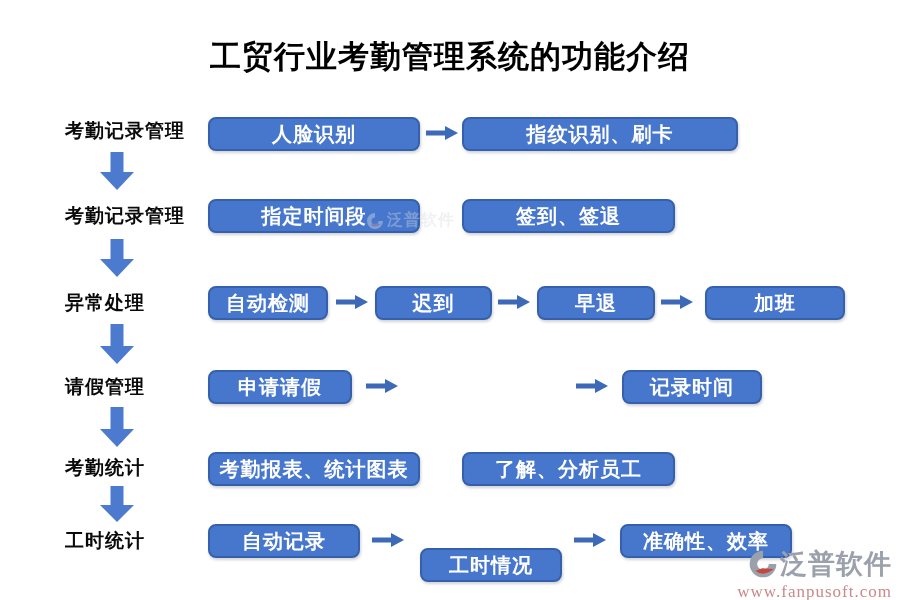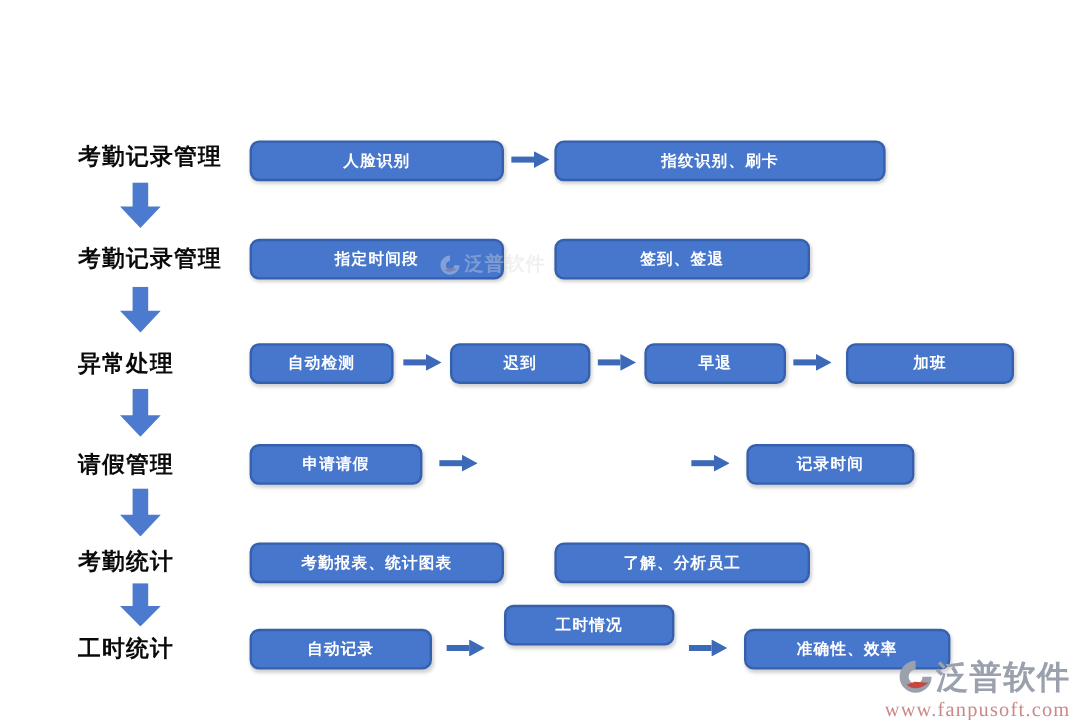--- a/index.html
+++ b/index.html
@@ -10,21 +10,21 @@
   .title{
     position:absolute;left:0;top:36px;width:900px;text-align:center;
     font-size:31px;font-weight:bold;color:#000;letter-spacing:1px;
   }
   .stage-label{
     position:absolute;left:65px;font-size:19px;font-weight:bold;color:#0a0a0a;
     letter-spacing:1px;white-space:nowrap;
   }
   .box{
     position:absolute;height:30px;background:#4777CC;border:2px solid #3560AD;
-    border-radius:8px;color:#fff;font-size:13px;font-weight:bold;
+    border-radius:8px;color:#fff;font-size:20px;font-weight:bold;
     display:flex;align-items:center;justify-content:center;letter-spacing:1px;
     box-shadow:1px 2px 3px rgba(0,0,0,0.18);white-space:nowrap;
   }
   .harrow,.varrow{position:absolute;}
   .watermark{
     position:absolute;left:366px;top:210px;display:flex;align-items:center;
     opacity:0.38;pointer-events:none;
   }
   .watermark .wm-text{
     font-size:16px;font-weight:bold;color:#d8dade;letter-spacing:1px;margin-left:3px;
@@ -41,20 +41,21 @@
   .brand-url{
     font-size:17px;color:#CC8888;margin-top:0px;letter-spacing:1px;
     font-family:"Liberation Serif","DejaVu Serif",serif;
   }
 </style>
 </head>
 <body>
 
 <div id="canvas">
 
+  <div class="title">工贸行业考勤管理系统的功能介绍</div>
 
   <div class="stage-label" style="top:118px">考勤记录管理</div>
   <div class="box" style="left:208px;top:117px;width:208px">人脸识别</div>
   <svg class="harrow" style="left:426px;top:126px" width="32" height="14" viewBox="0 0 32 14">
       <rect x="0" y="4.5" width="19" height="5" fill="#3C69B8"></rect>
       <polygon points="19,0 32,7 19,14" fill="#3C69B8"></polygon>
     </svg>
   <div class="box" style="left:462px;top:117px;width:272px">指纹识别、刷卡</div>
 
   <svg class="varrow" style="left:100px;top:152px" width="34" height="38" viewBox="0 0 34 38">
@@ -127,21 +128,21 @@
       <rect x="10.5" y="0" width="13" height="20" fill="#4C7ACE"></rect>
       <polygon points="0,19 34,19 17,36" fill="#4C7ACE"></polygon>
     </svg>
 
   <div class="stage-label" style="top:528px">工时统计</div>
   <div class="box" style="left:208px;top:524px;width:148px">自动记录</div>
   <svg class="harrow" style="left:372px;top:533px" width="32" height="14" viewBox="0 0 32 14">
       <rect x="0" y="4.5" width="19" height="5" fill="#3C69B8"></rect>
       <polygon points="19,0 32,7 19,14" fill="#3C69B8"></polygon>
     </svg>
-  <div class="box" style="left:420px;top:504px;width:138px">工时情况</div>
+  <div class="box" style="left:420px;top:548px;width:138px">工时情况</div>
   <svg class="harrow" style="left:574px;top:533px" width="32" height="14" viewBox="0 0 32 14">
       <rect x="0" y="4.5" width="19" height="5" fill="#3C69B8"></rect>
       <polygon points="19,0 32,7 19,14" fill="#3C69B8"></polygon>
     </svg>
   <div class="box" style="left:620px;top:524px;width:168px">准确性、效率</div>
 
   <div class="footer">
     <div class="brand-line">
       <svg width="30" height="30" viewBox="0 0 36 36">
         <path d="M18 2 A16 16 0 1 0 34 18 L25 18 A7 7 0 1 1 18 11 Z" fill="#9AA1AC"></path>

